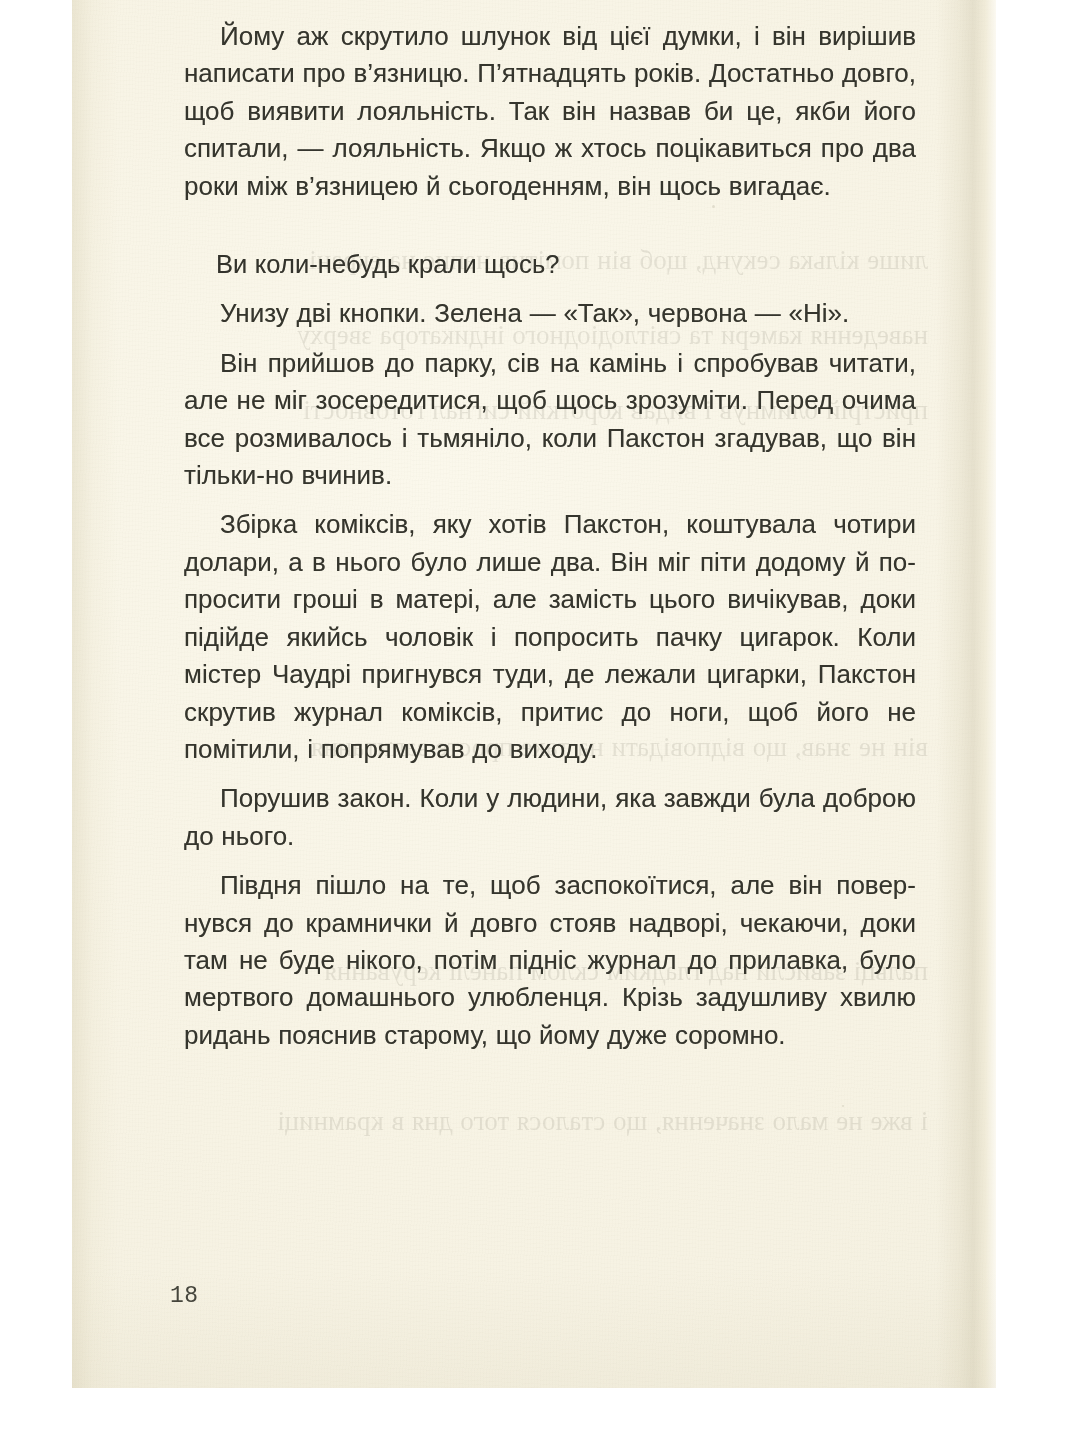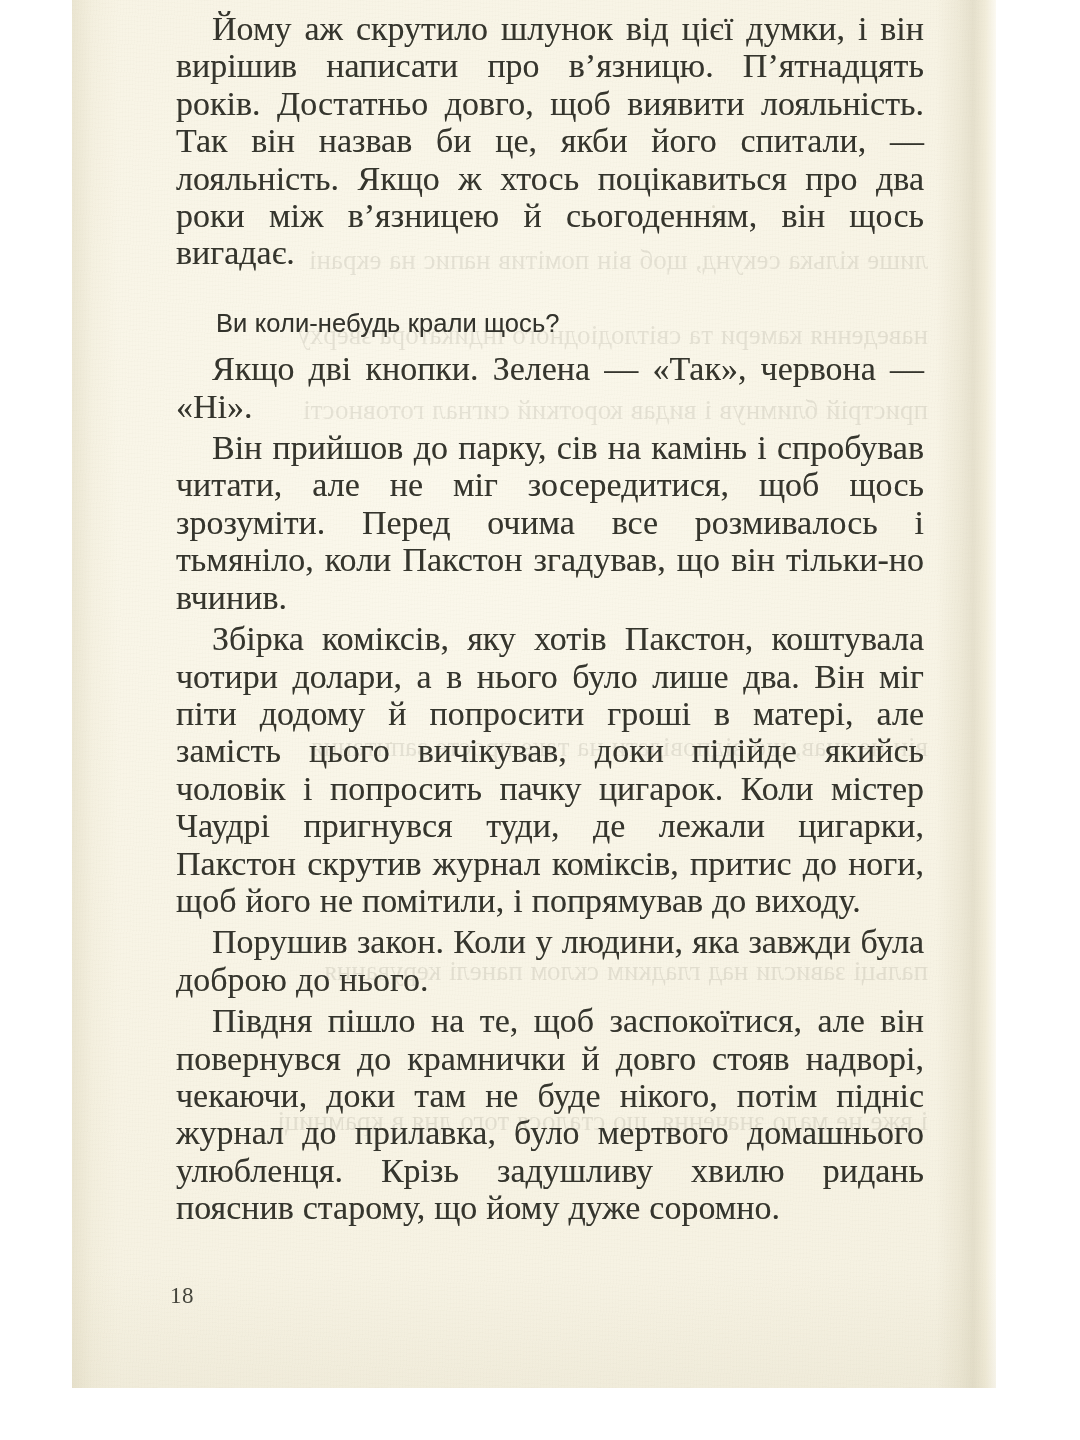--- a/index.html
+++ b/index.html
@@ -103,23 +103,23 @@
   
   .textblock {
     position: absolute;
     left: 100px;            
     top: 6px;
     width: 756px;           
     z-index: 3;
   }
 
   p.para {
-    margin: 4px;
-    font-family: Liberation Serif, serif;
-    font-size: 34px;
+    margin: 12px;
+    font-family: Liberation Sans, sans-serif;
+    font-size: 26px;
     line-height: 37.4px;
     color: #35352d;
     text-align: justify;
     text-indent: 36px;
     hyphens: manual;
     word-spacing: .5px;
     text-shadow: 0 0 .6px rgba(53,53,45,.35);
   }
 
   
@@ -135,21 +135,21 @@
   }
 
   
   .gap-small { height: 21px; }
 
   
   .folio {
     position: absolute;
     left: 98px;             
     top: 1283px;
-    font-family: Liberation Serif, serif;
+    font-family: Liberation Mono, monospace;
     font-size: 23px;
     color: #45453c;
     letter-spacing: .4px;
     z-index: 4;
   }
 
   
   .speck {
     position: absolute;
     background: rgba(150,143,118,.22);
@@ -172,21 +172,21 @@
     <div class="bleed-layer" id="bleed"><span class="bl">&nbsp;</span><span class="bl">&nbsp;</span><span class="bl">&nbsp;</span><span class="bl">&nbsp;</span><span class="bl">&nbsp;</span><span class="bl">&nbsp;</span><span class="bl">лише кілька секунд, щоб він помітив напис на екрані</span><span class="bl">&nbsp;</span><span class="bl">наведення камери та світлодіодного індикатора зверху</span><span class="bl">&nbsp;</span><span class="bl">пристрій блимнув і видав короткий сигнал готовності</span><span class="bl">&nbsp;</span><span class="bl">&nbsp;</span><span class="bl">&nbsp;</span><span class="bl">&nbsp;</span><span class="bl">&nbsp;</span><span class="bl">&nbsp;</span><span class="bl">&nbsp;</span><span class="bl">&nbsp;</span><span class="bl">він не знав, що відповідати на таке просте запитання</span><span class="bl">&nbsp;</span><span class="bl">&nbsp;</span><span class="bl">&nbsp;</span><span class="bl">&nbsp;</span><span class="bl">&nbsp;</span><span class="bl">пальці зависли над гладким склом панелі керування</span><span class="bl">&nbsp;</span><span class="bl">&nbsp;</span><span class="bl">&nbsp;</span><span class="bl">і вже не мало значення, що сталося того дня в крамниці</span></div>
 
     <div class="speck" style="left:640px;top:205px;width:3px;height:3px;"></div>
     <div class="speck" style="left:318px;top:742px;width:2px;height:2px;"></div>
     <div class="speck" style="left:770px;top:1105px;width:2px;height:2px;"></div>
 
     <div class="textblock">
       <p class="para">Йому аж скрутило шлунок від цієї думки, і він вирішив написати про в’язницю. П’ятнадцять років. Достатньо довго, щоб виявити лояльність. Так він назвав би це, якби його спитали, — лояльність. Якщо ж хтось поціка­виться про два роки між в’язницею й сьогоденням, він щось вигадає.</p>
       <div class="gap-small"></div>
       <p class="screen-line">Ви коли-небудь крали щось?</p>
-      <p class="para">Якщо дві кнопки. Зелена — «Так», червона — «Ні».</p>
+      <p class="para">Унизу дві кнопки. Зелена — «Так», червона — «Ні».</p>
       <p class="para">Він прийшов до парку, сів на камінь і спробував читати, але не міг зосередитися, щоб щось зрозуміти. Перед очи­ма все розмивалось і тьмяніло, коли Пакстон згадував, що він тільки-но вчинив.</p>
       <p class="para">Збірка коміксів, яку хотів Пакстон, коштувала чотири долари, а в нього було лише два. Він міг піти додому й по­просити гроші в матері, але замість цього вичікував, доки підійде якийсь чоловік і попросить пачку цигарок. Коли містер Чаудрі пригнувся туди, де лежали цигарки, Пакстон скрутив журнал коміксів, притис до ноги, щоб його не помітили, і попрямував до виходу.</p>
       <p class="para">Порушив закон. Коли у людини, яка завжди була доб­рою до нього.</p>
       <p class="para">Півдня пішло на те, щоб заспокоїтися, але він повер­нувся до крамнички й довго стояв надворі, чекаючи, доки там не буде нікого, потім підніс журнал до прилавка, було мертвого домашнього улюбленця. Крізь задушливу хвилю ридань пояснив старому, що йому дуже соромно.</p>
     </div>
 
     <div class="folio">18</div>
 
   </div>
 </div>

